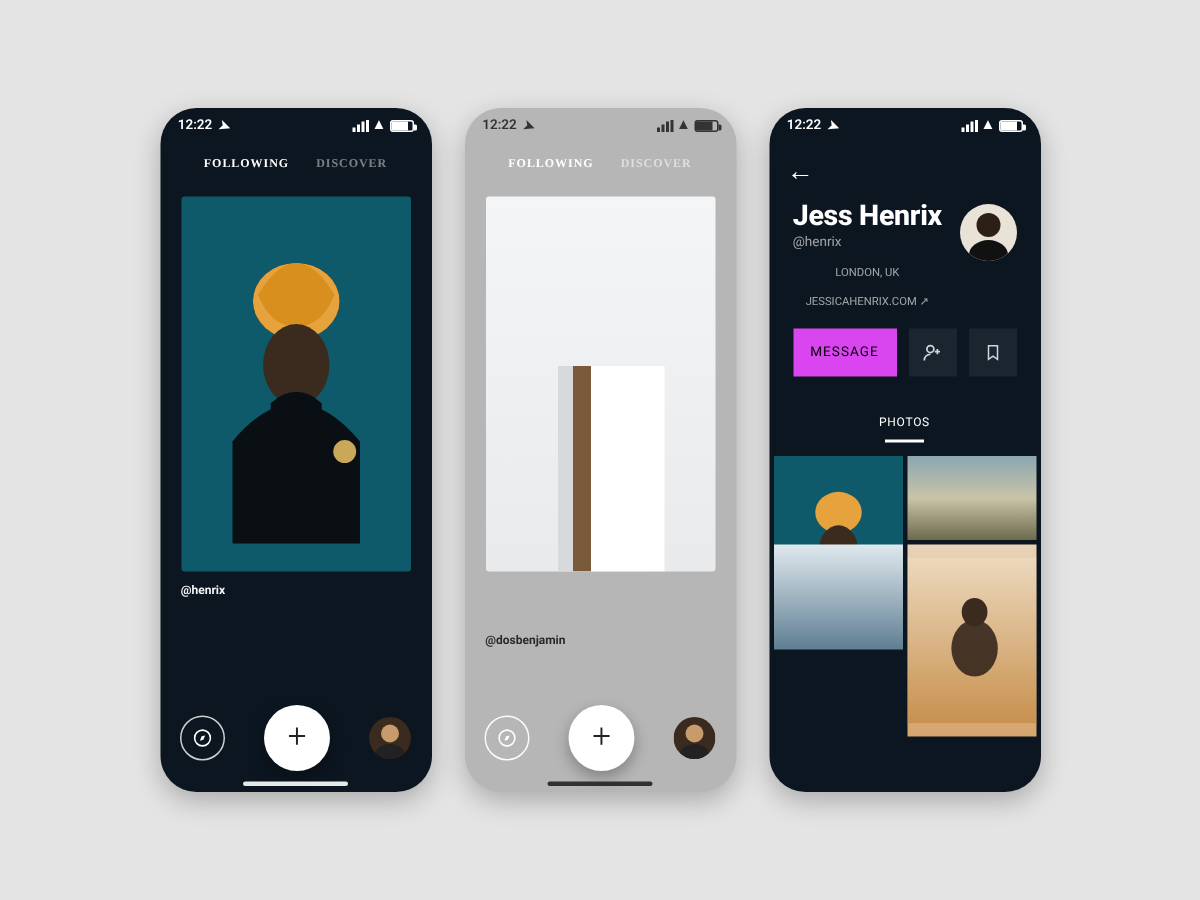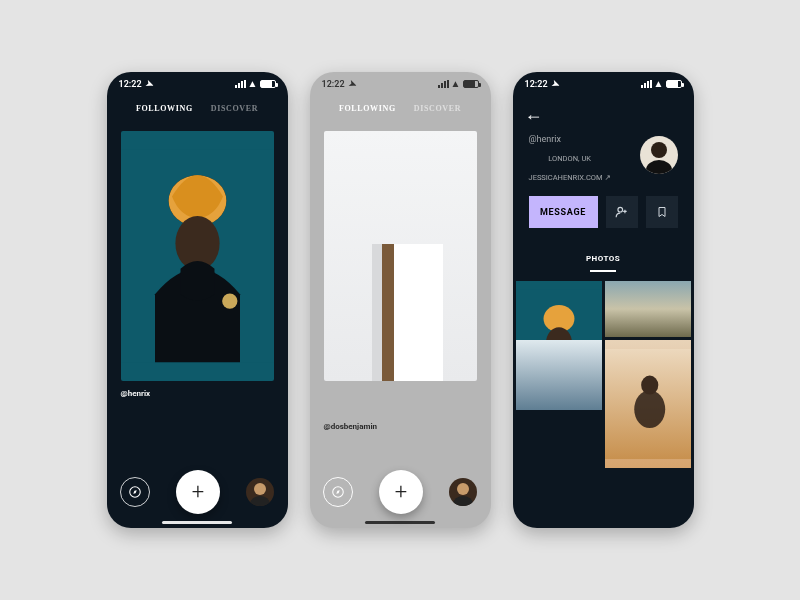--- a/index.html
+++ b/index.html
@@ -68,24 +68,24 @@
   
   .topbar{height:36px;display:flex;align-items:center;padding:0 12px;}
   .back{font-size:18px;cursor:pointer;}
   .profile-head{padding:0 16px;display:flex;align-items:flex-start;justify-content:space-between;}
   .name{font-size:19px;font-weight:800;letter-spacing:-.01em;}
   .handle{font-size:9px;opacity:.6;margin-top:2px;}
   .meta{font-size:7.5px;opacity:.6;margin-top:10px;display:flex;gap:10px;align-items:center;flex-direction:column;}
   .avatar-lg{width:38px;height:38px;border-radius:50%;overflow:hidden;flex:0 0 auto;margin-top:4px;}
 
   .profile-actions{padding:14px 16px 0 16px;display:flex;gap:8px;align-items:stretch;}
-  .btn-msg{flex:1;background:#c4b5fd;color:#000;font-size:9px;font-weight:700;letter-spacing:.08em;display:flex;align-items:center;justify-content:center;height:32px;cursor:pointer;}
+  .btn-msg{flex:1;background:#d946ef;color:#000;font-size:9px;font-weight:400;letter-spacing:.08em;display:flex;align-items:center;justify-content:center;height:32px;cursor:pointer;}
   .btn-sq{width:32px;height:32px;background:#1a2530;display:flex;align-items:center;justify-content:center;cursor:pointer;color:#cfd6dc;}
 
-  .profile-tabs{display:flex;margin-top:18px;font-size:8px;font-weight:700;letter-spacing:.06em;}
+  .profile-tabs{display:flex;margin-top:18px;font-size:8px;font-weight:400;letter-spacing:.06em;}
   .profile-tabs div{flex:1;text-align:center;padding:8px 0;opacity:.5;cursor:pointer;position:relative;}
   .profile-tabs div.active{opacity:1;}
   .profile-tabs div.active::after{content:'';position:absolute;bottom:-1px;left:50%;transform:translateX(-50%);width:26px;height:2px;background:#fff;}
 
   .grid{display:grid;grid-template-columns:1fr 1fr;gap:3px;padding:10px 3px 0 3px;}
   .cell{overflow:hidden;position:relative;}
 
   
   .portrait{
     background:#0e5a6a;display:flex;align-items:center;justify-content:center;
@@ -233,20 +233,21 @@
         </span>
     </div>
   </div>
 
   <div class="topbar">
     <span class="back">←</span>
   </div>
 
   <div class="profile-head">
     <div>
+      <div class="name">Jess Henrix</div>
       <div class="handle">@henrix</div>
       <div class="meta">
         <span>LONDON, UK</span>
         <span><span>JESSICAHENRIX.COM</span> <span>↗</span></span>
       </div>
     </div>
     <div class="avatar-lg">
       <svg viewBox="0 0 38 38" width="38" height="38">
           <rect width="38" height="38" fill="#e9e2d6"></rect>
           <circle cx="19" cy="14" r="8" fill="#2b1f16"></circle>

